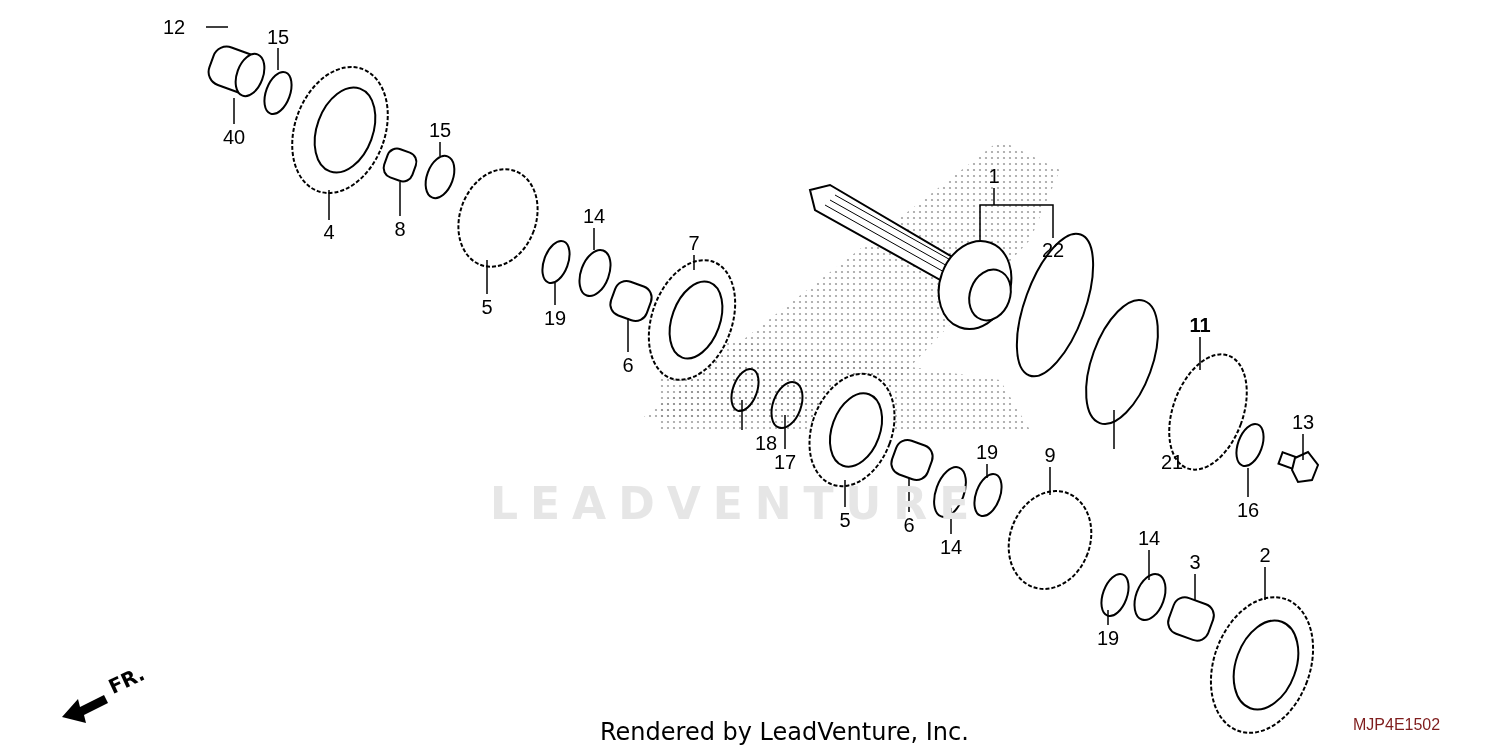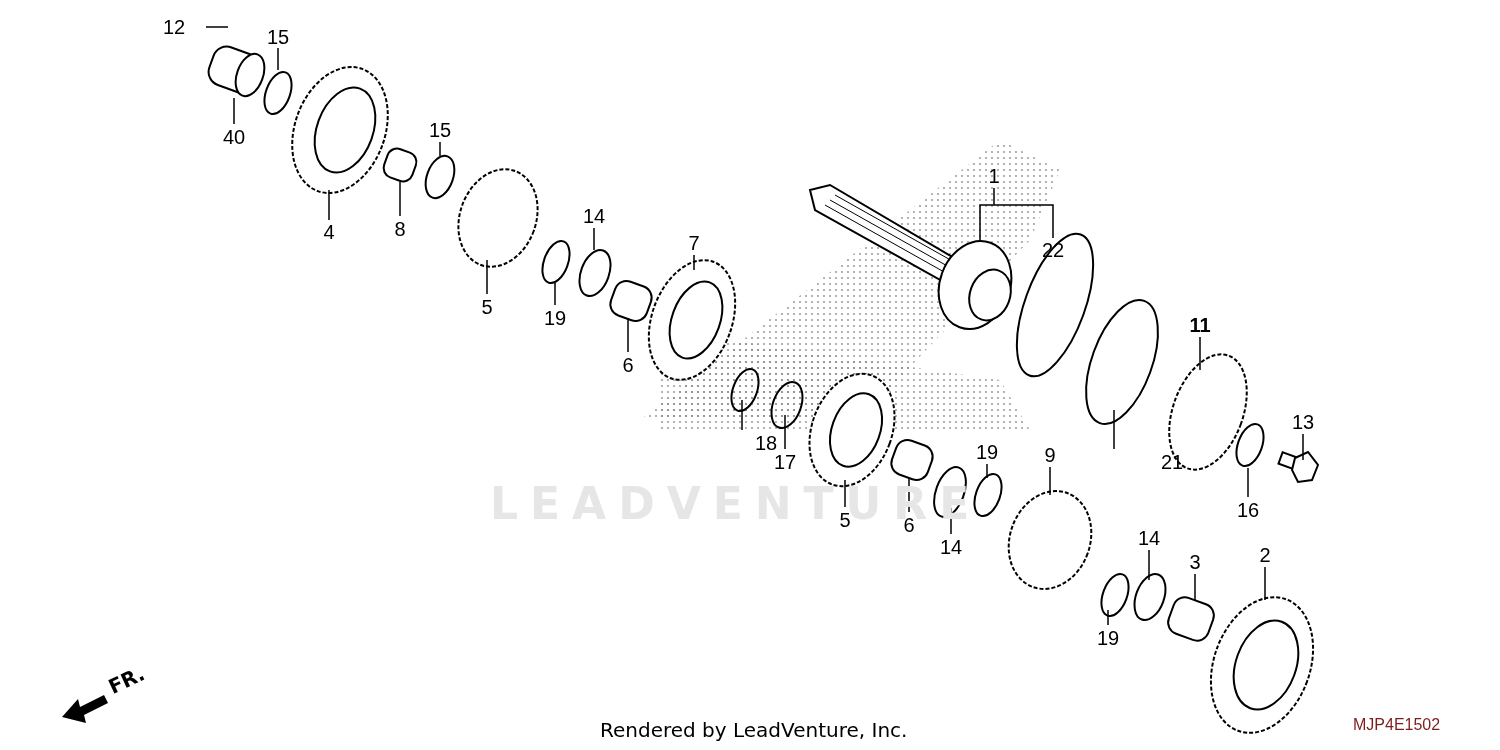--- a/index.html
+++ b/index.html
@@ -1,20 +1,20 @@
 <!DOCTYPE html>
 <html><head>
 <meta charset="utf-8">
 <style>
   html,body{margin:0;padding:0;background:#fff;}
   body{width:1500px;height:750px;position:relative;overflow:hidden;font-family:"Liberation Sans",sans-serif;}
   #diagram{position:absolute;left:0;top:0;width:1500px;height:750px;}
   .callout{position:absolute;font-family:"Liberation Sans",sans-serif;font-size:20px;color:#000;line-height:1;transform:translate(-50%,-50%);cursor:pointer;}
   .watermark{position:absolute;left:490px;top:478px;font-family:"DejaVu Sans",sans-serif;font-size:44px;letter-spacing:12px;color:#e6e6e6;font-weight:bold;}
-  .footer{position:absolute;left:600px;top:718px;font-family:"DejaVu Sans",sans-serif;font-size:20px;color:#000;}
+  .footer{position:absolute;left:600px;top:718px;font-family:"DejaVu Sans",sans-serif;font-size:24px;color:#000;}
   .code{position:absolute;left:1353px;top:716px;font-family:"Liberation Sans",sans-serif;font-size:16px;color:#7f1d1d;}
   .fr{position:absolute;left:60px;top:665px;width:100px;height:60px;}
 </style>
 </head>
 <body>
 
 <div id="diagram">
   <svg width="1500" height="750" viewBox="0 0 1500 750" xmlns="http://www.w3.org/2000/svg">
     <defs>
       <pattern id="dots" width="6" height="6" patternUnits="userSpaceOnUse">

